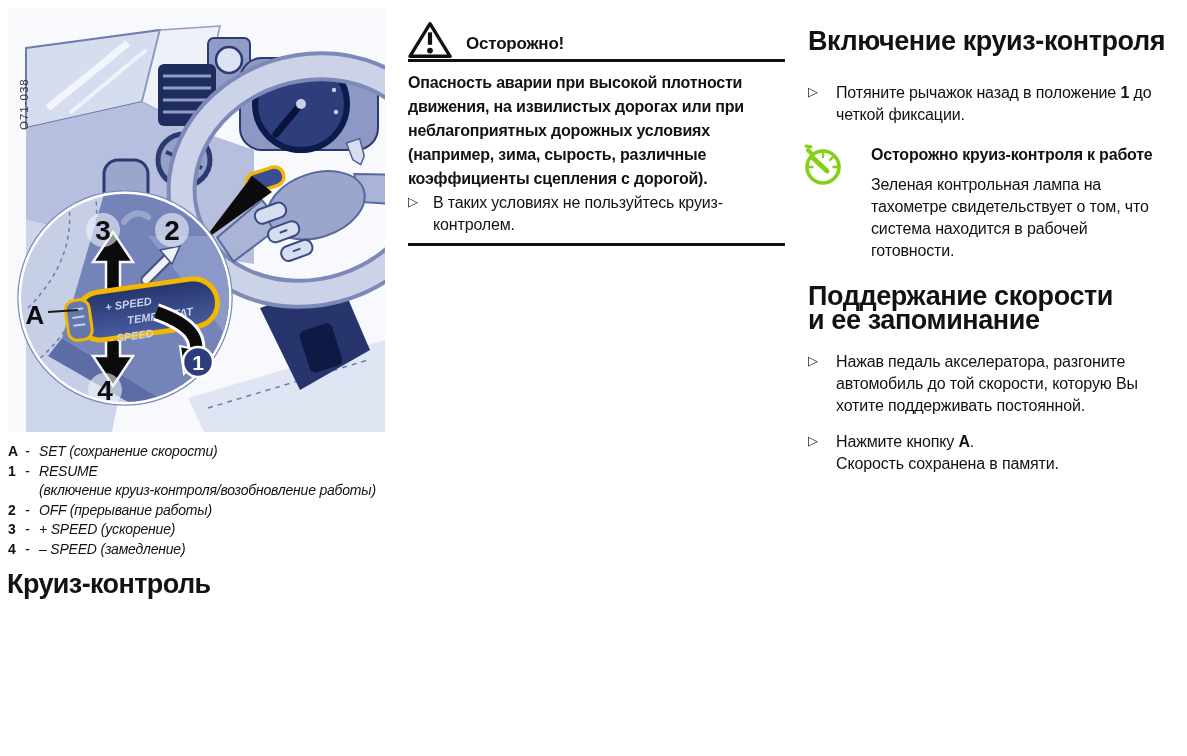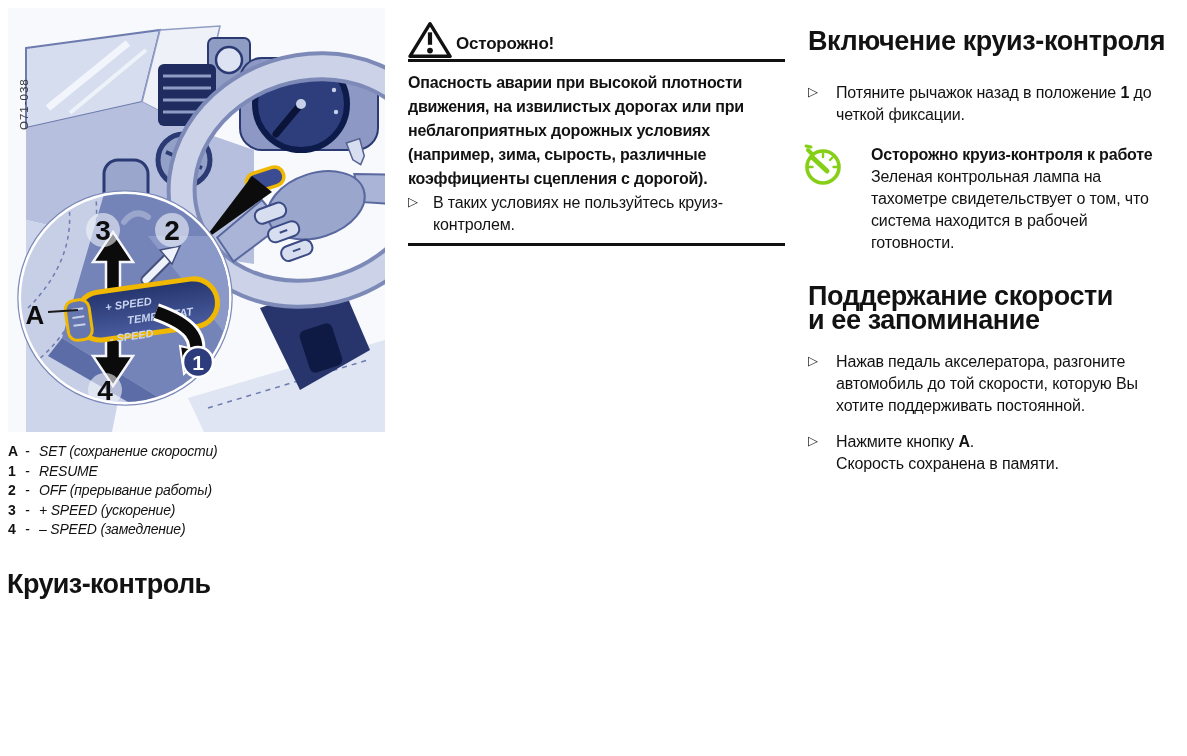--- a/index.html
+++ b/index.html
@@ -10,36 +10,36 @@
   .abs{position:absolute;}
   
   .legend{font-size:14px;line-height:19.5px;}
   .legend-row{display:flex;}
   .lkey{width:17px;font-weight:bold;flex:none;}
   .lsep{width:14px;flex:none;font-style:italic;}
   .ltxt{font-style:italic;letter-spacing:-0.2px;}
   .h-main{font-size:27px;font-weight:bold;letter-spacing:-0.6px;}
   .body-txt{font-size:16px;line-height:22px;letter-spacing:-0.15px;}
   
-  .warn-head{display:flex;align-items:center;gap:4px;}
+  .warn-head{display:flex;align-items:center;gap:14px;}
   .warn-title{font-size:17px;font-weight:bold;letter-spacing:-0.2px;padding-top:8px;}
   .rule{background:#111;height:3px;}
   .warn-body{font-size:16px;line-height:24px;font-weight:bold;letter-spacing:-0.2px;}
   .bullet{display:flex;}
   .bullet .marker{
     font-family:"DejaVu Sans",sans-serif;font-size:13px;line-height:20px;
     flex:none;color:#222;
   }
   .bullet .btxt{flex:1;font-size:16px;line-height:22px;letter-spacing:-0.15px;}
   .mk-mid{width:25px;}
   .mk-right{width:28px;}
   
   .h-sec{font-size:27px;font-weight:bold;letter-spacing:-0.4px;line-height:24px;}
   .ind-title{font-size:16px;font-weight:bold;letter-spacing:-0.2px;line-height:22px;}
-  .ind-body{font-size:16px;line-height:22px;letter-spacing:-0.15px;}
+  .ind-body{font-size:16px;line-height:22px;letter-spacing:-0.15px;margin-top:8px;}
   .b-strong{font-weight:bold;}
   svg text{font-family:"Liberation Sans",sans-serif;}
 </style>
 </head>
 <body>
 
 <div class="page">
 
   <svg class="abs" style="left:8px;top:8px;" width="377" height="424" viewBox="0 0 377 424">
     <defs>
@@ -189,20 +189,25 @@
       <span class="lkey">A</span>
       <span class="lsep">-</span>
       <span class="ltxt">SET (сохранение скорости)</span>
     </div>
     <div class="legend-row">
       <span class="lkey">1</span>
       <span class="lsep">-</span>
       <span class="ltxt">RESUME</span>
     </div>
     <div class="legend-row">
+      <span class="lkey"></span>
+      <span class="lsep"></span>
+      <span class="ltxt">(включение круиз-контроля/возобновление работы)</span>
+    </div>
+    <div class="legend-row">
       <span class="lkey">2</span>
       <span class="lsep">-</span>
       <span class="ltxt">OFF (прерывание работы)</span>
     </div>
     <div class="legend-row">
       <span class="lkey">3</span>
       <span class="lsep">-</span>
       <span class="ltxt">+ SPEED (ускорение)</span>
     </div>
     <div class="legend-row">

